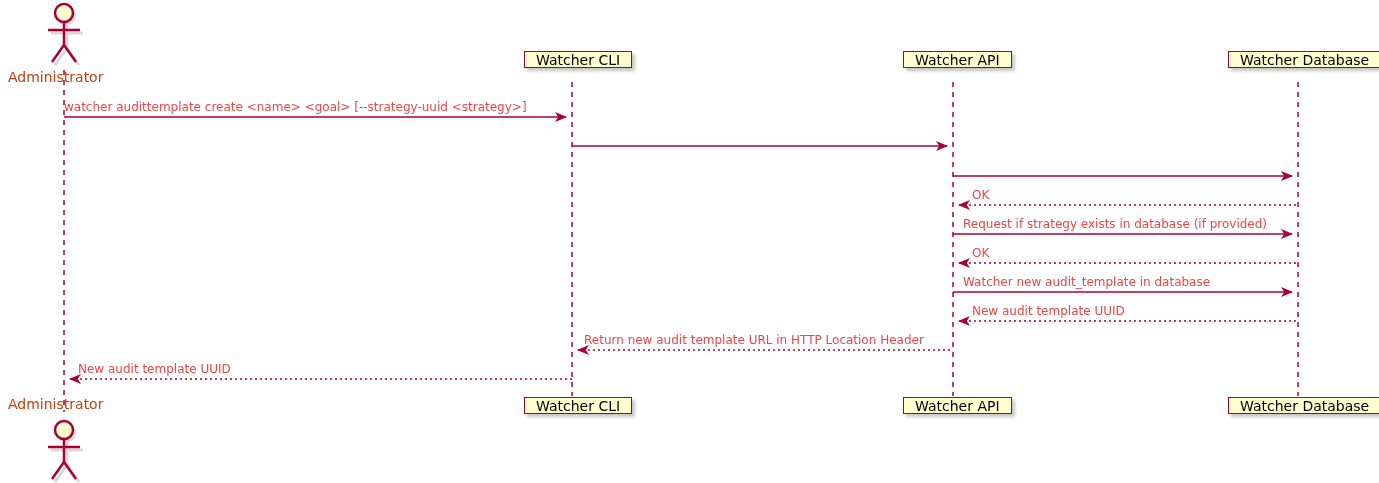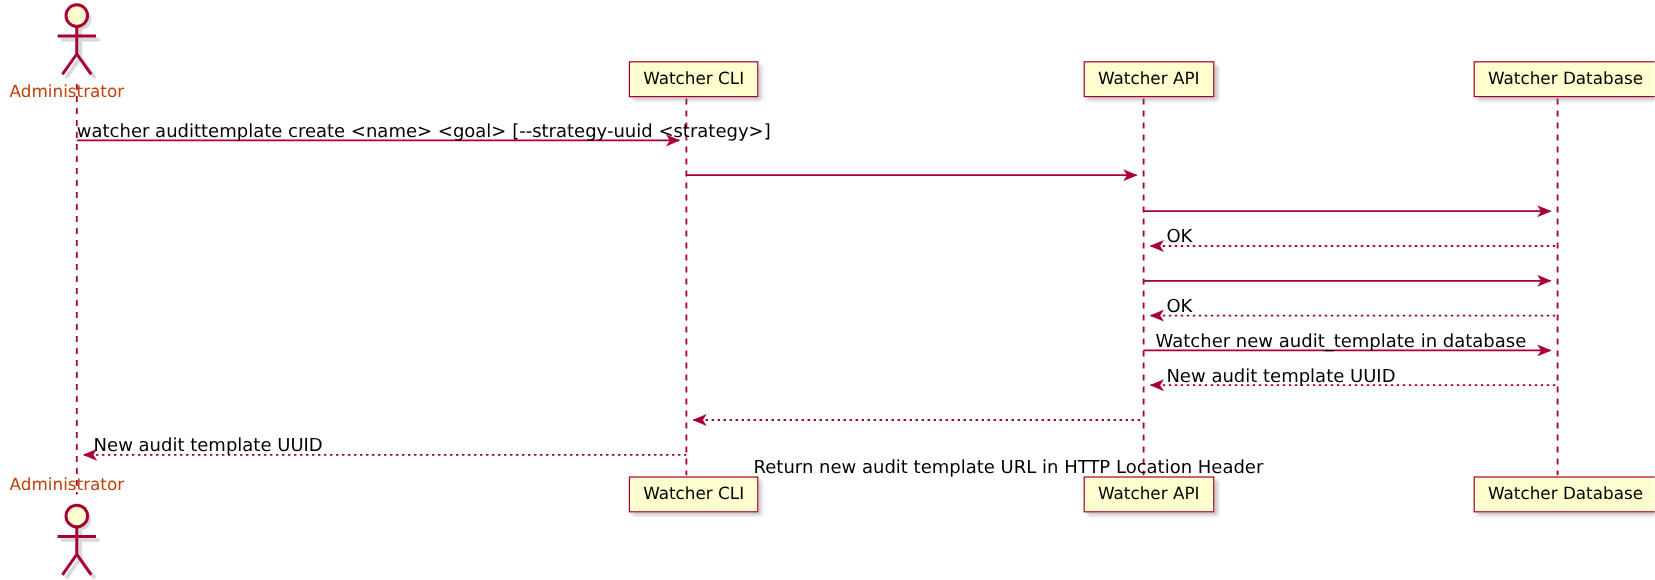--- a/index.html
+++ b/index.html
@@ -30,34 +30,34 @@
     border: 1.5px solid #A80036;
     box-shadow: 3px 3px 3px rgba(130,130,130,0.45);
     box-sizing: border-box;
     display: flex;
     align-items: center;
     justify-content: center;
     font-size: 14px;
     color: #000000;
     white-space: nowrap;
     padding: 0 11px;
-    height: 30px;
+    height: 17px;
     font-family: "DejaVu Sans", sans-serif;
   }
   .actor-label {
     position: absolute;
     font-size: 14px;
     color: #c2410c;
     white-space: nowrap;
     font-family: "DejaVu Sans", sans-serif;
   }
   .msg-label {
     position: absolute;
-    font-size: 15px;
-    color: #000000;
+    font-size: 12px;
+    color: #ef4444;
     white-space: nowrap;
     font-family: "DejaVu Sans", sans-serif;
   }
 </style>
 </head>
 <body>
 
 <div id="diagram">
 
   <svg id="canvas" viewBox="0 0 1379 483" xmlns="http://www.w3.org/2000/svg">
@@ -129,19 +129,20 @@
 
   <div class="participant-box" style="left:524px; top:397px;">Watcher CLI</div>
   <div class="participant-box" style="left:903px; top:397px;">Watcher API</div>
   <div class="participant-box" style="left:1228px; top:397px;">Watcher Database</div>
 
   <div class="actor-label" style="left:8px; top:69px;">Administrator</div>
   <div class="actor-label" style="left:8px; top:396px;">Administrator</div>
 
   <div class="msg-label" style="left:64px; top:100px;">watcher audittemplate create &lt;name&gt; &lt;goal&gt; [--strategy-uuid &lt;strategy&gt;]</div>
   <div class="msg-label" style="left:972px; top:188px;">OK</div>
+  <div class="msg-label" style="left:963px; top:217px;">Request if strategy exists in database (if provided)</div>
   <div class="msg-label" style="left:972px; top:246px;">OK</div>
   <div class="msg-label" style="left:963px; top:275px;">Watcher new audit_template in database</div>
   <div class="msg-label" style="left:972px; top:304px;">New audit template UUID</div>
-  <div class="msg-label" style="left:628px; top:333px;margin-top:47px;">Return new audit template URL in HTTP Location Header</div>
+  <div class="msg-label" style="left:584px; top:333px;">Return new audit template URL in HTTP Location Header</div>
   <div class="msg-label" style="left:78px; top:362px;">New audit template UUID</div>
 
 </div>
 
 </body></html>

